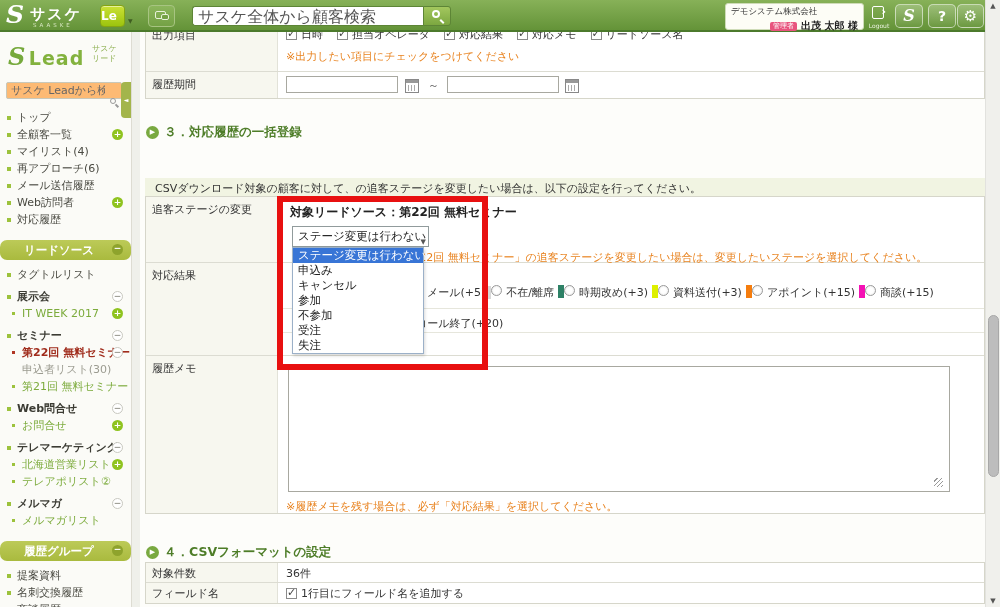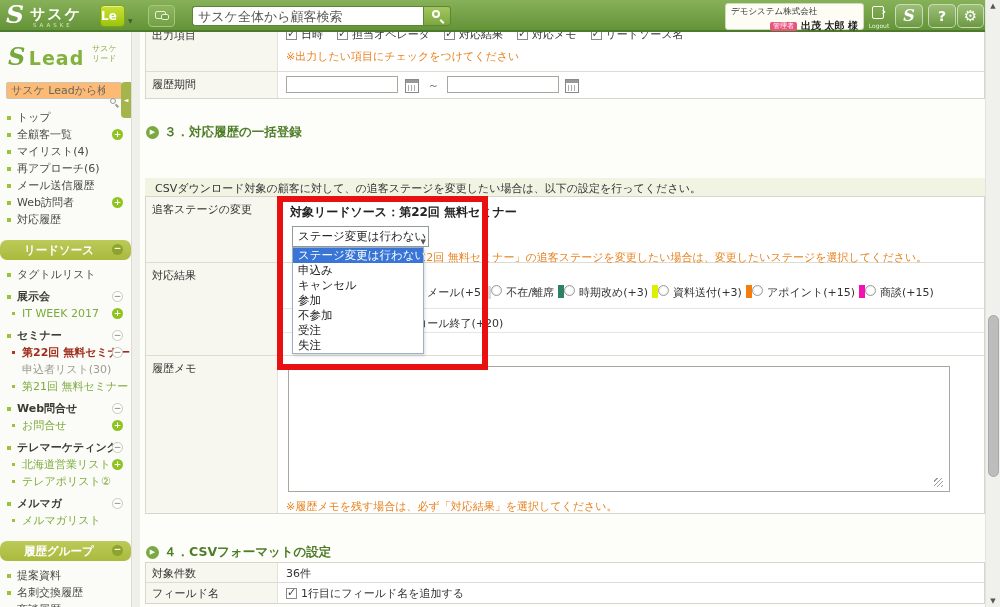--- a/index.html
+++ b/index.html
@@ -15,21 +15,21 @@
   .logo-sub { position:absolute; left:33px; top:22px; font-size:5.5px; letter-spacing:3px; color:#d9e7c2; }
   .le-badge { position:absolute; left:100px; top:5px; width:25px; height:22px; border-radius:4px;
     background:linear-gradient(#cbe135,#9cc40e); border:1px solid #86a511; color:#fff; font-weight:bold;
     font-size:12px; text-align:left; line-height:20px; box-shadow:inset 0 1px 0 rgba(255,255,255,.5); }
   .le-caret { position:absolute; left:128px; top:17px; font-size:6px; color:#3f5d20; }
   .chat-btn { position:absolute; left:148px; top:5px; width:27px; height:22px; border-radius:4px;
     border:1px solid #a7c481; background:linear-gradient(#8cb65c,#74a145); }
   .bubble { position:absolute; left:6px; top:5px; width:11px; height:8px; border:1.5px solid #e8f1da; border-radius:2px; background:transparent; }
   .bubble2 { position:absolute; left:12px; top:8px; width:8px; height:6px; border:1.5px solid #e8f1da; border-radius:2px; background:#74a145; }
   .gsearch { position:absolute; left:192px; top:6px; width:231px; height:20px; border:1px solid #5d8536;
-    border-right:none; border-radius:3px 0 0 3px; background:#fff; font-size:13px; color:#555; padding:0 5px;
+    border-right:none; border-radius:3px 0 0 3px; background:#fff; font-size:16px; color:#555; padding:0 5px;
     font-family:inherit; }
   .gsearch::placeholder { color:#555; }
   .gsearch-btn { position:absolute; left:423px; top:6px; width:28px; height:20px; border:1px solid #5d8536;
     border-radius:0 3px 3px 0; background:linear-gradient(#a3c75e,#7ca740); }
   .mag { position:absolute; left:8px; top:3px; width:8px; height:8px; border:2px solid #fff; border-radius:50%; }
   .mag::after { content:""; position:absolute; left:7px; top:7px; width:2px; height:5px; background:#fff; transform:rotate(-45deg); }
   .account { position:absolute; left:725px; top:3px; width:139px; height:27px; background:#fdfdf6;
     border:1px solid #cfdcb8; border-radius:3px; padding:2px 5px; }
   .account .co { font-size:8.5px; color:#333; }
   .account .row2 { display:flex; align-items:center; gap:4px; margin-top:1px;justify-content:flex-end; }

